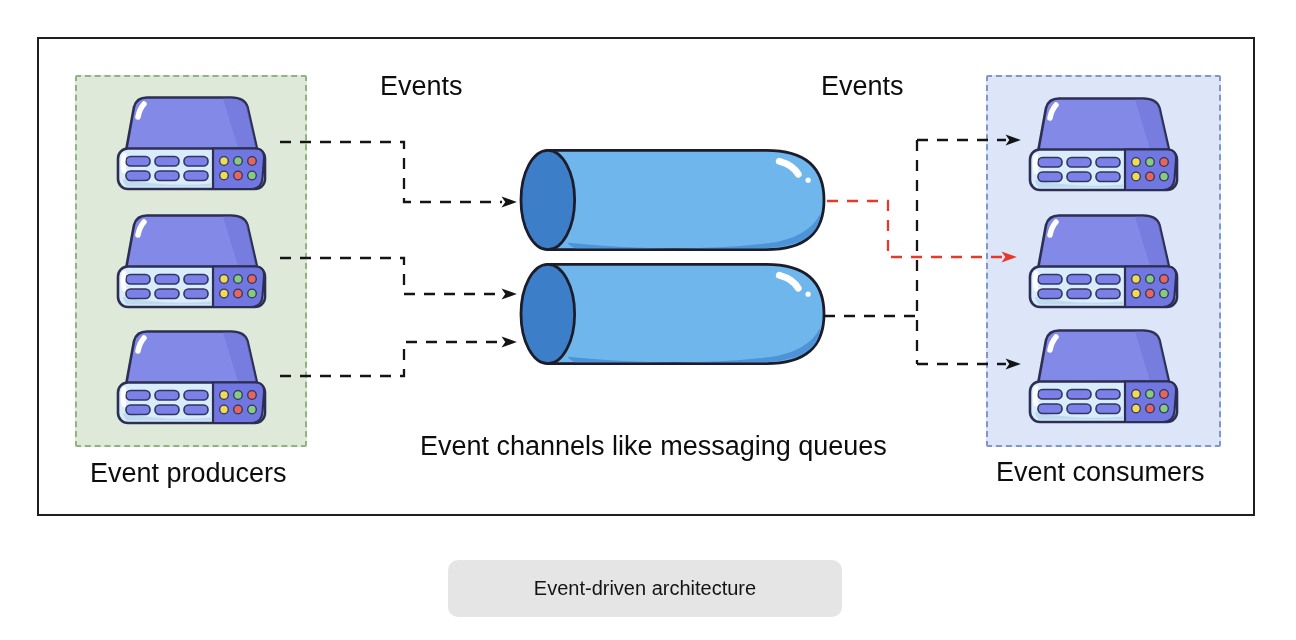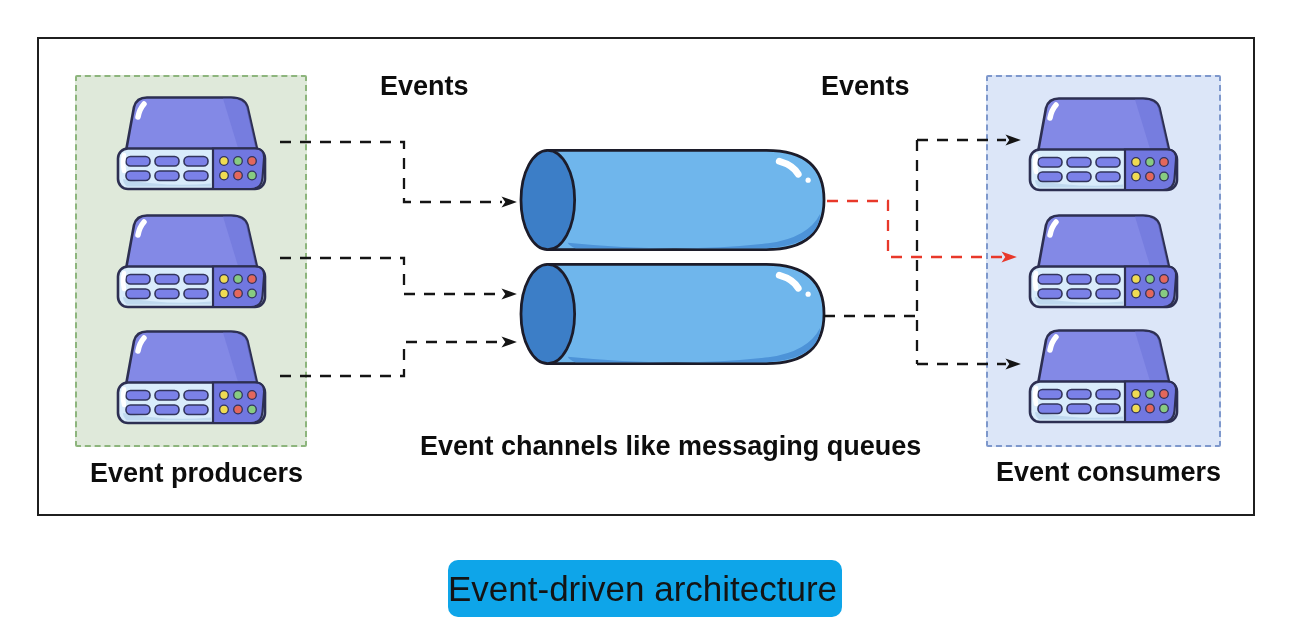--- a/index.html
+++ b/index.html
@@ -5,24 +5,24 @@
   html,body{margin:0;padding:0;background:#ffffff;}
   .canvas{
     position:relative;width:1296px;height:640px;background:#ffffff;
     font-family:"Liberation Sans","DejaVu Sans",sans-serif;color:#0d0d0d;overflow:hidden;
   }
   .abs{position:absolute;}
   .frame{border:2px solid #1f1f1f;background:#ffffff;box-sizing:border-box;}
   .group-box{box-sizing:border-box;border-radius:2px;}
   .producers-box{background:#dfe9da;border:2px dashed #8db57d;}
   .consumers-box{background:#dce6f8;border:2px dashed #7e98cc;}
-  .label{font-size:27px;line-height:1.1;white-space:nowrap;color:#0d0d0d;font-weight:bold;}
+  .label{font-size:27px;line-height:1.1;white-space:nowrap;color:#0d0d0d;}
   .caption-pill{
-    background:#0ea5e9;border-radius:10px;display:flex;align-items:center;
-    font-size:35px;color:#141414;
+    background:#e5e5e5;border-radius:10px;display:flex;align-items:center;justify-content:center;
+    font-size:20px;color:#141414;
   }
   svg.node{display:block;}
 </style>
 </head>
 <body>
 
 <div class="canvas">
 
   <svg width="0" height="0" style="position:absolute" aria-hidden="true">
     <defs>

